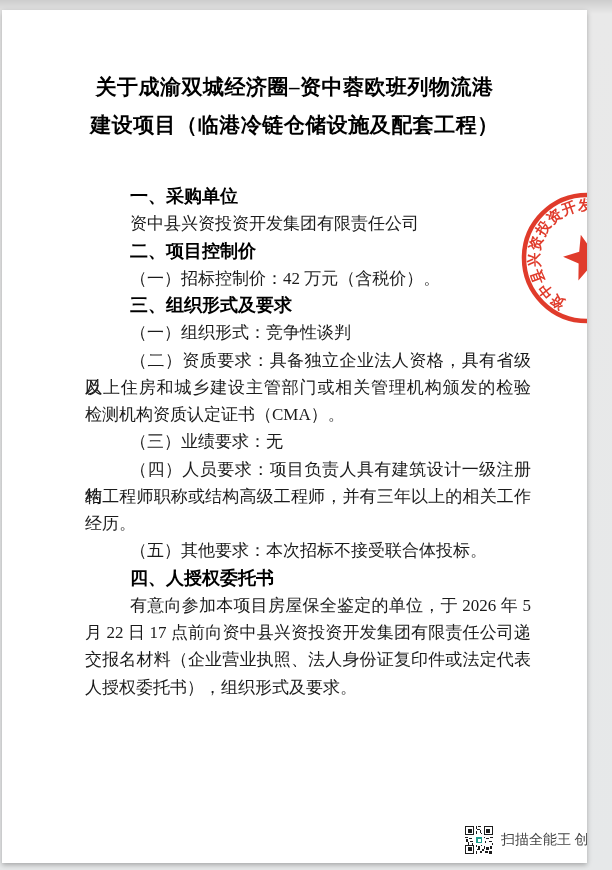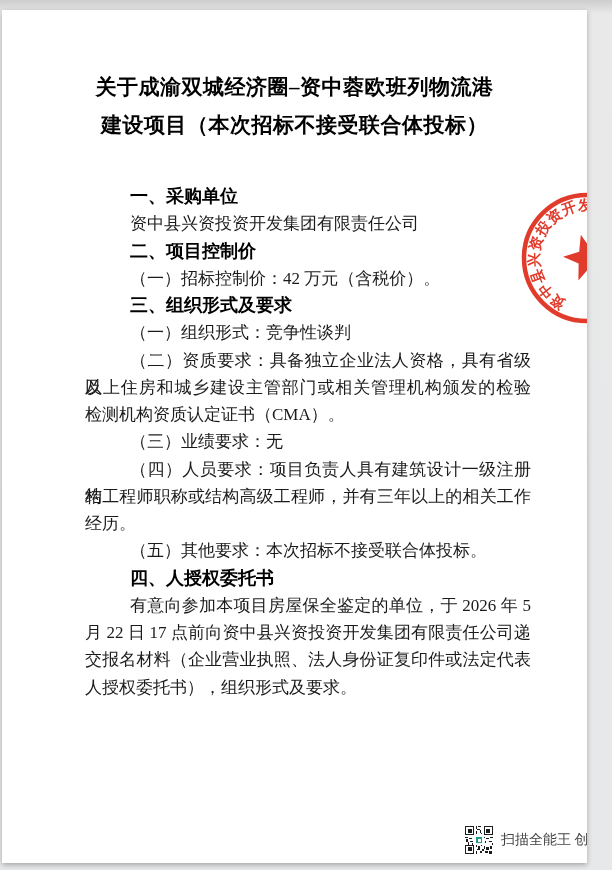--- a/index.html
+++ b/index.html
@@ -64,21 +64,21 @@
   }
 </style>
 </head>
 <body>
 
 <div class="canvas">
   <div class="page">
 
     <div class="title-block">
       <div>关于成渝双城经济圈–资中蓉欧班列物流港</div>
-      <div>建设项目（本次招标不接受联合体投标）</div>
+      <div>建设项目（临港冷链仓储设施及配套工程）</div>
     </div>
 
     <div class="content">
       <div class="line h indent">一、采购单位</div>
       <div class="line indent">资中县兴资投资开发集团有限责任公司</div>
       <div class="line h indent">二、项目控制价</div>
       <div class="line indent">（一）招标控制价：42 万元（含税价）。</div>
       <div class="line h indent">三、组织形式及要求</div>
       <div class="line indent">（一）组织形式：竞争性谈判</div>
       <div class="line indent full">（二）资质要求：具备独立企业法人资格，具有省级及</div>

